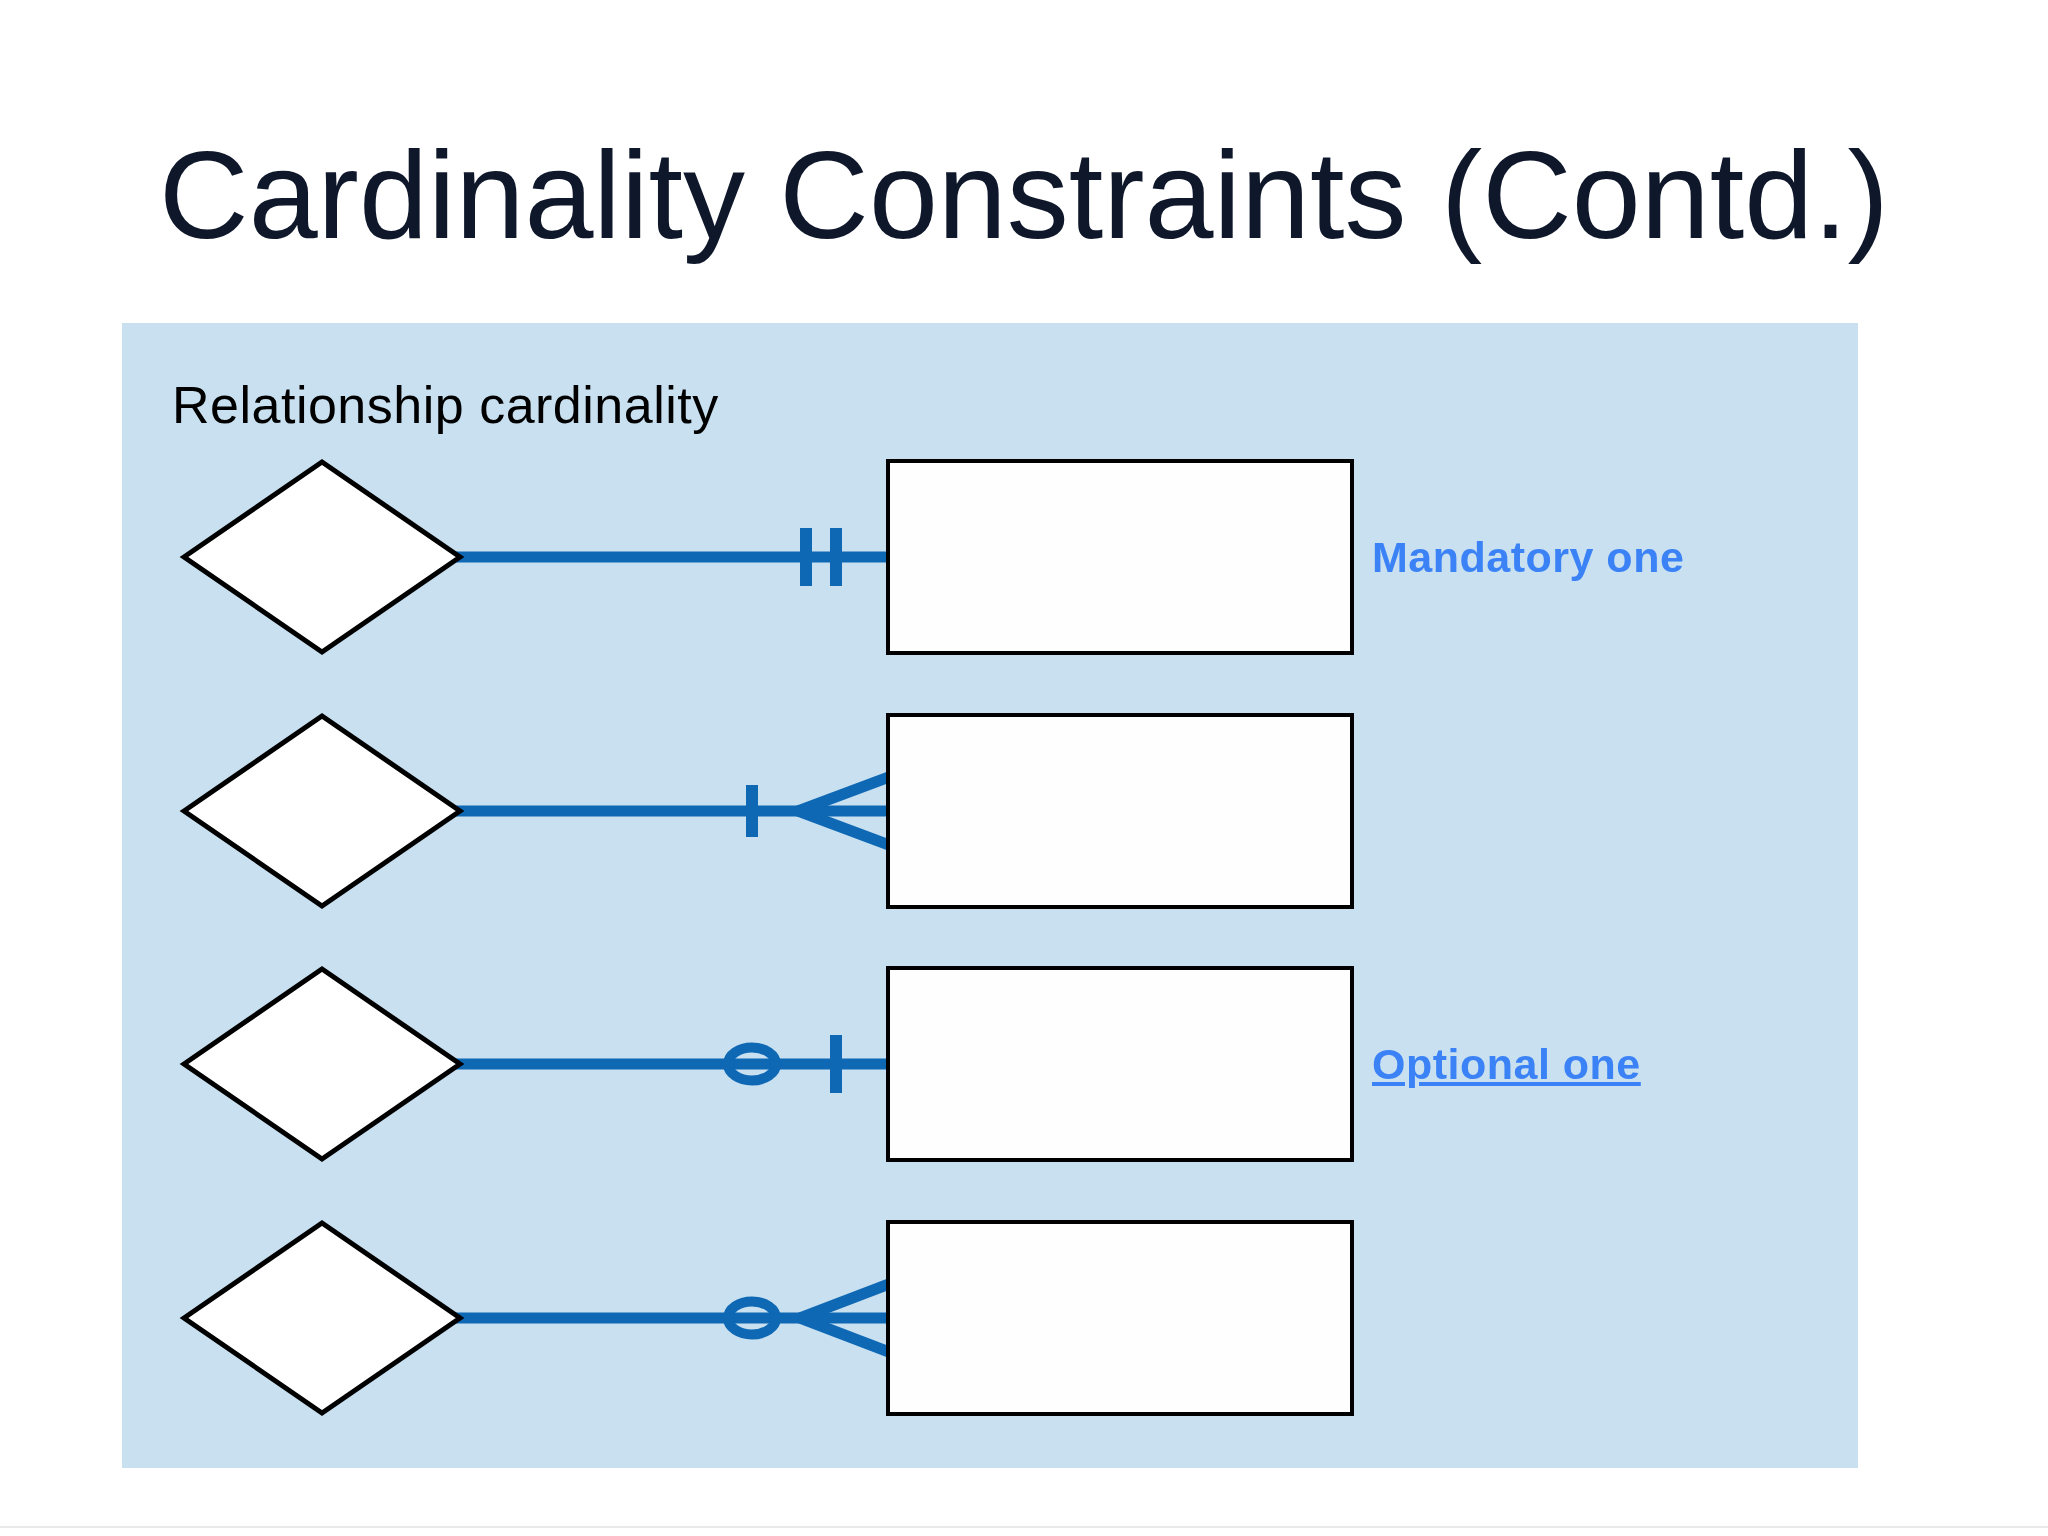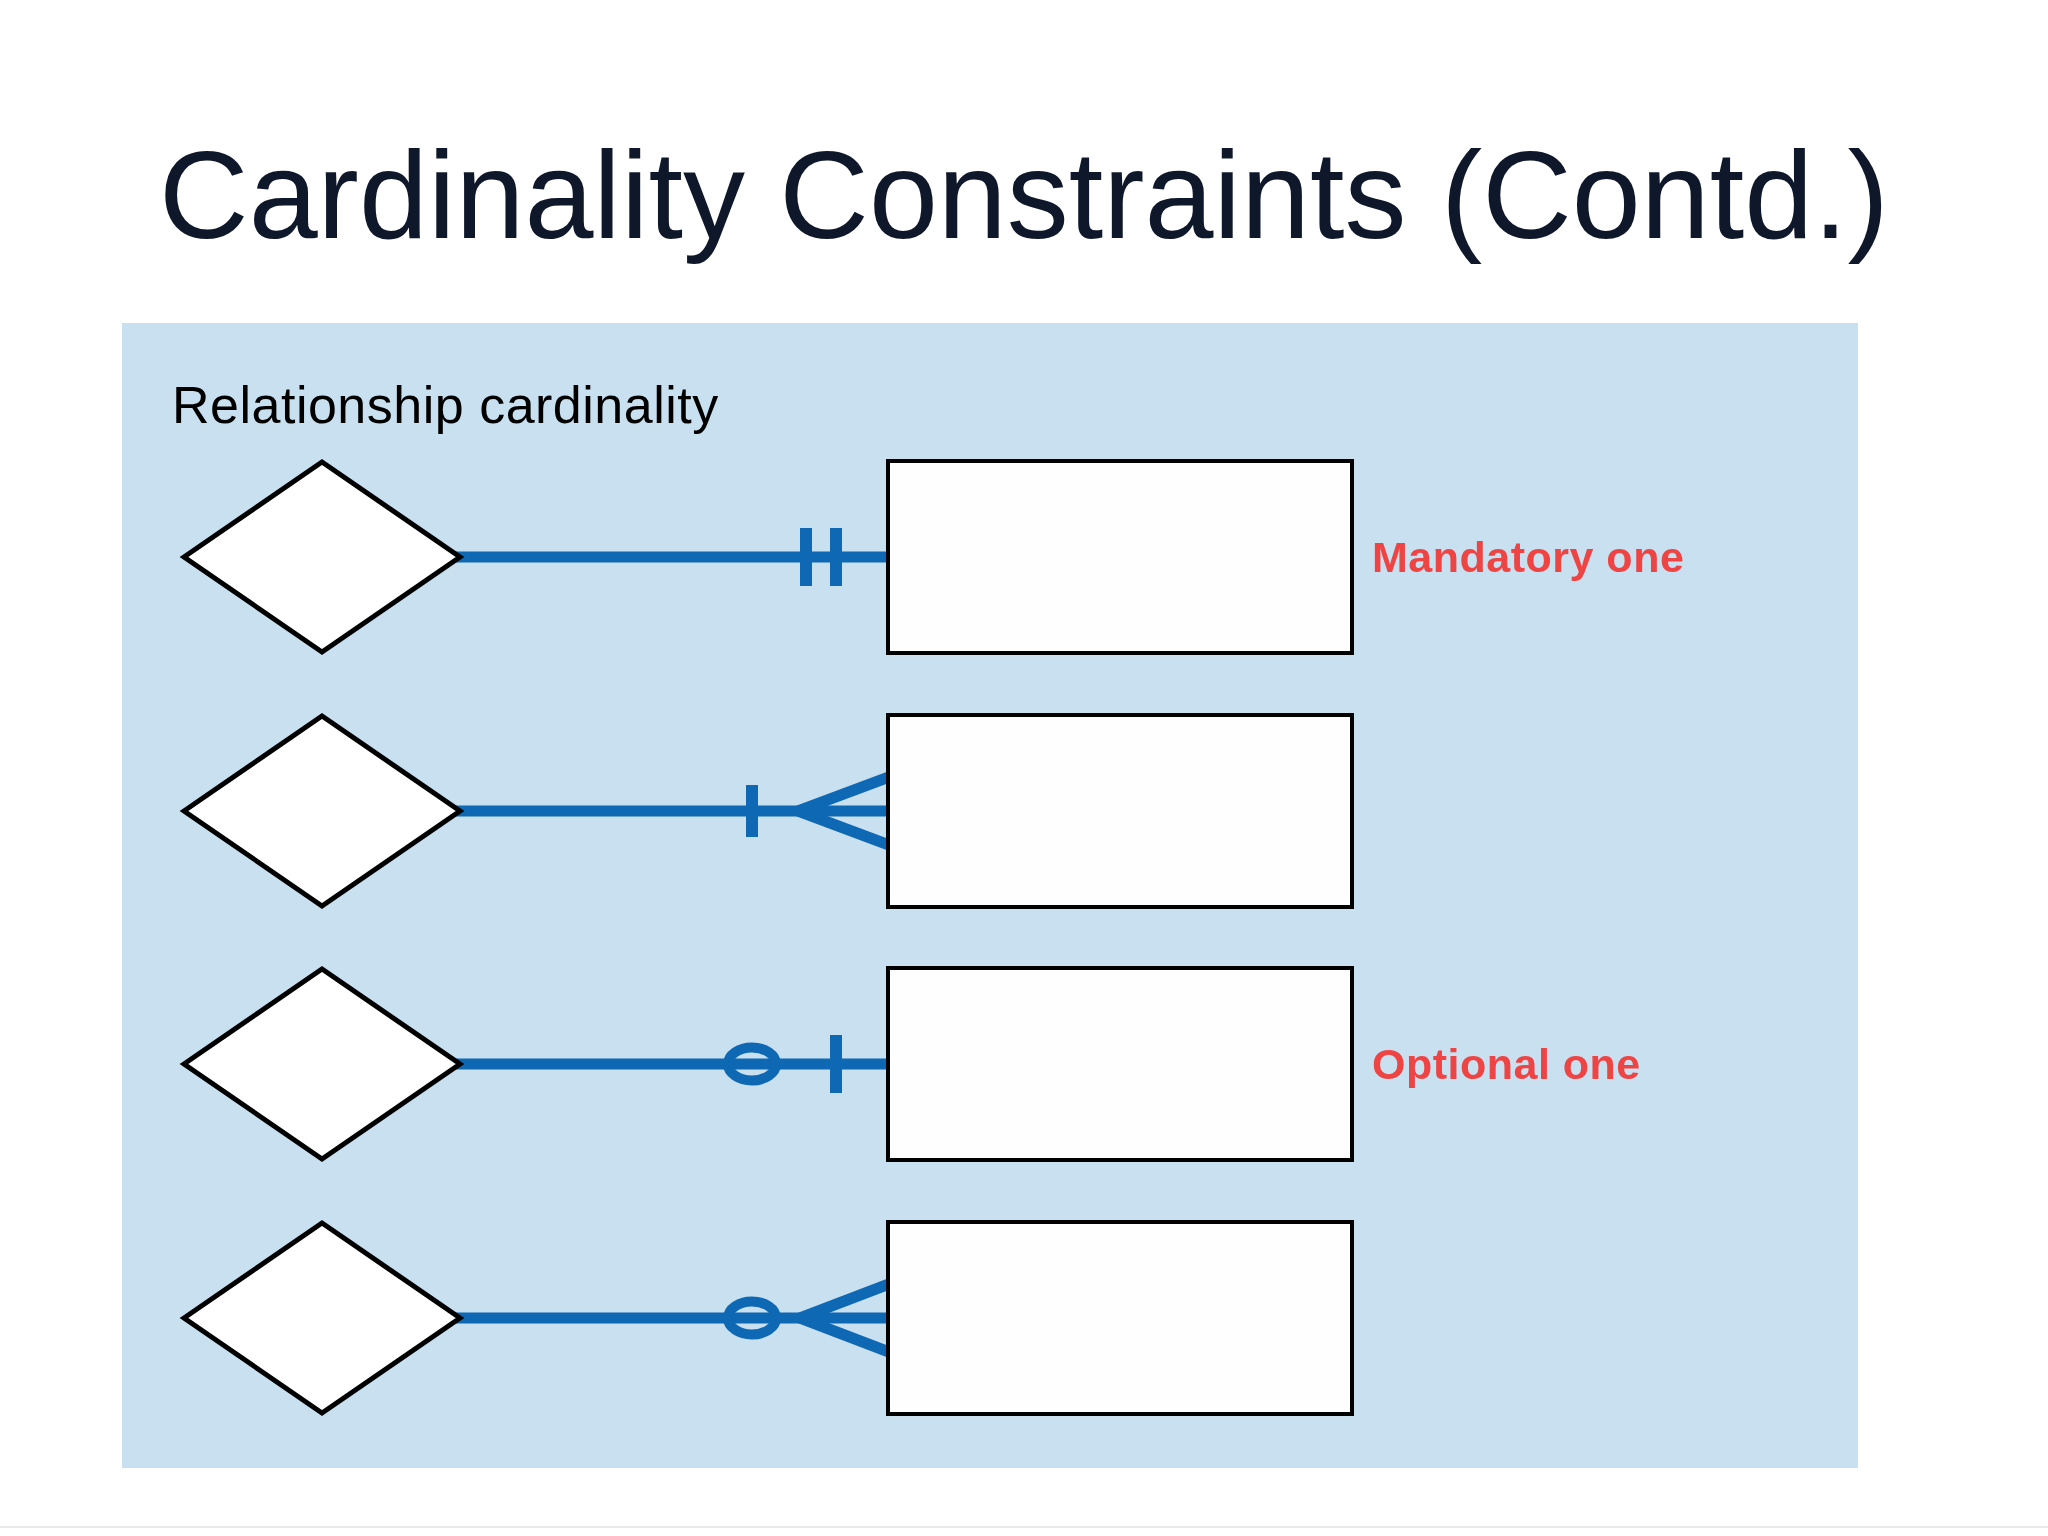--- a/index.html
+++ b/index.html
@@ -53,26 +53,26 @@
     height: 1536px;
   }
   .row-label {
     position: absolute;
     left: 1372px;
     height: 52px;
     line-height: 52px;
     font-size: 43px;
     font-weight: 700;
     letter-spacing: 0.5px;
-    color: #ef4444;
+    color: #3b82f6;
     white-space: nowrap;
   }
   .row-label.r1 { top: 531px; }
   .row-label.r2 { top: 785px; }
-  .row-label.r3 { top: 1038px; }
+  .row-label.r3 { top: 1038px; text-decoration: underline; }
   .row-label.r4 { top: 1292px; }
   .bottom-strip {
     position: absolute;
     left: 0;
     top: 1526px;
     width: 2048px;
     height: 2px;
     background: #e9e9e9;
   }
 </style>

